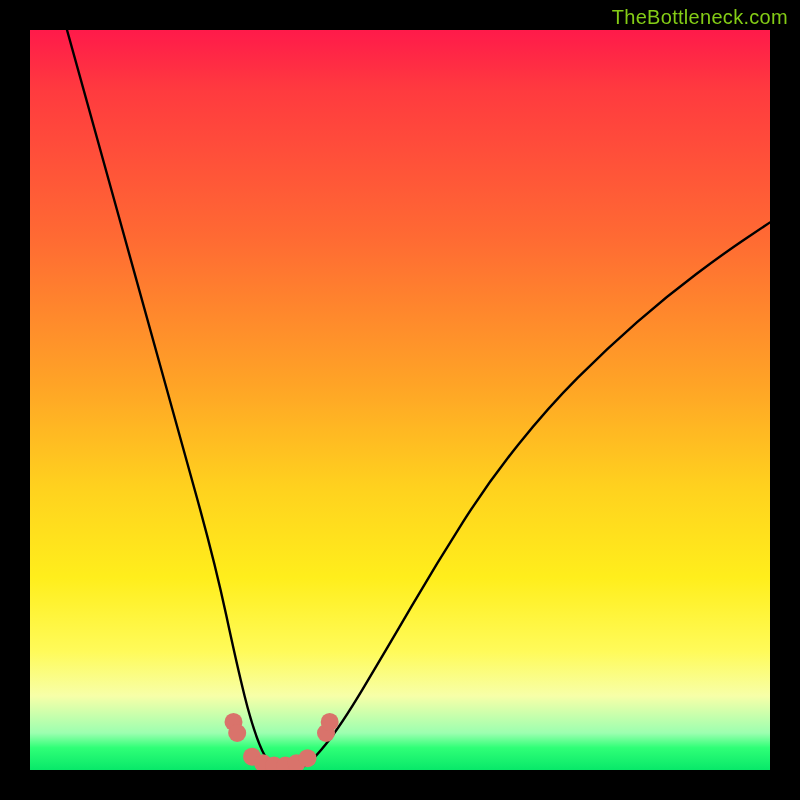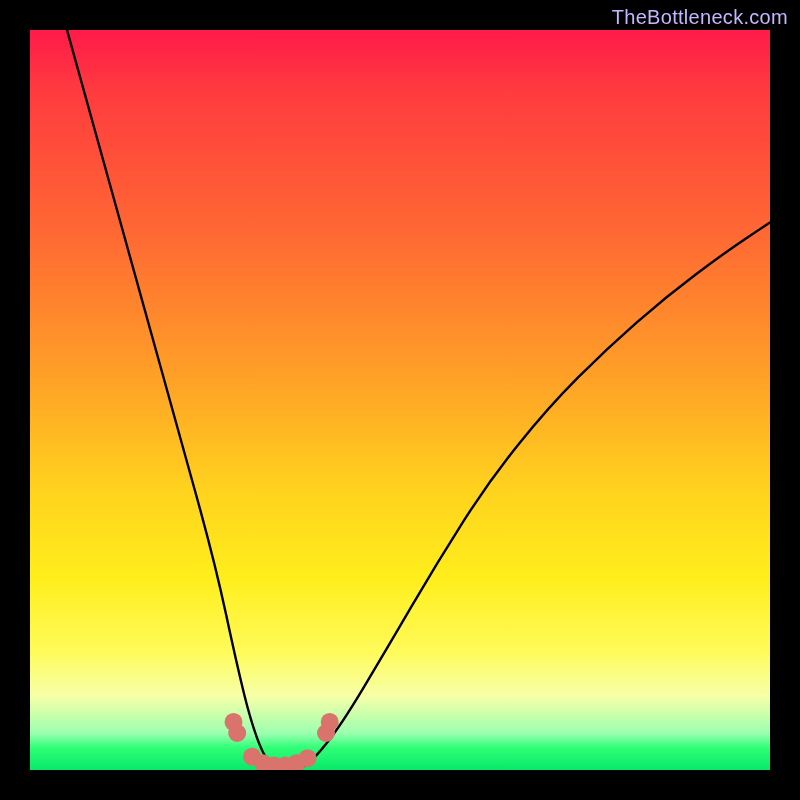--- a/index.html
+++ b/index.html
@@ -40,21 +40,21 @@
       #2fff77 97%,
       #08e869 100%
     );
   }
   .watermark {
     position: absolute;
     top: 6px;
     right: 12px;
     font-family: Arial, Helvetica, sans-serif;
     font-size: 20px;
-    color: #c4b5fd;
+    color: #84cc16;
     letter-spacing: 0.3px;
     user-select: none;
   }
   .curve {
     position: absolute;
     inset: 0;
     width: 100%;
     height: 100%;
     pointer-events: none;
   }

